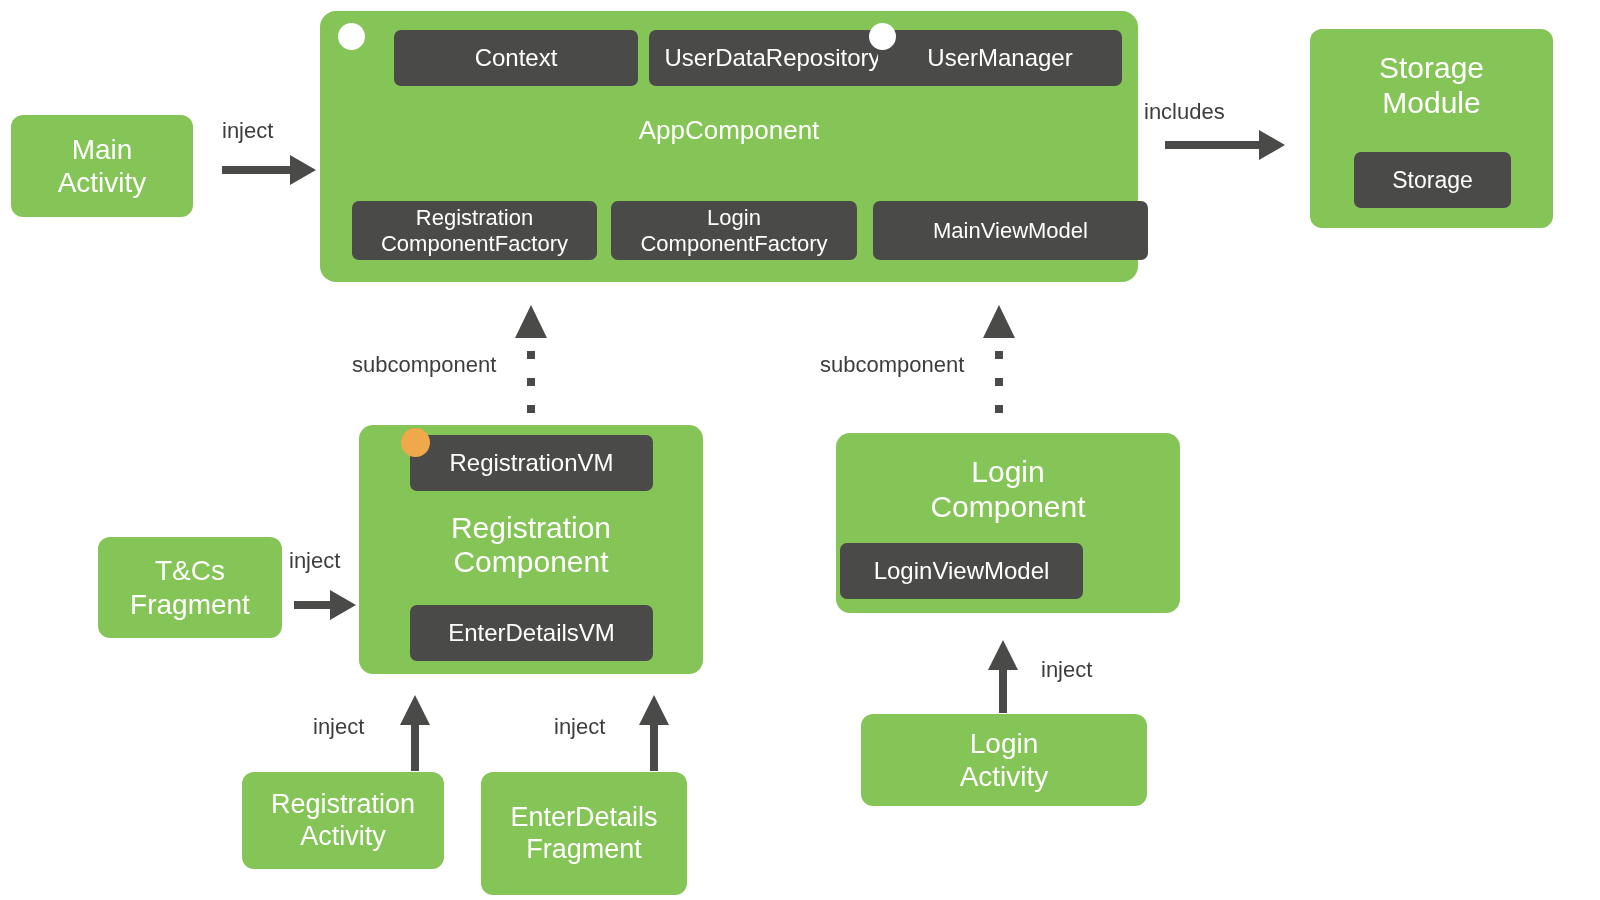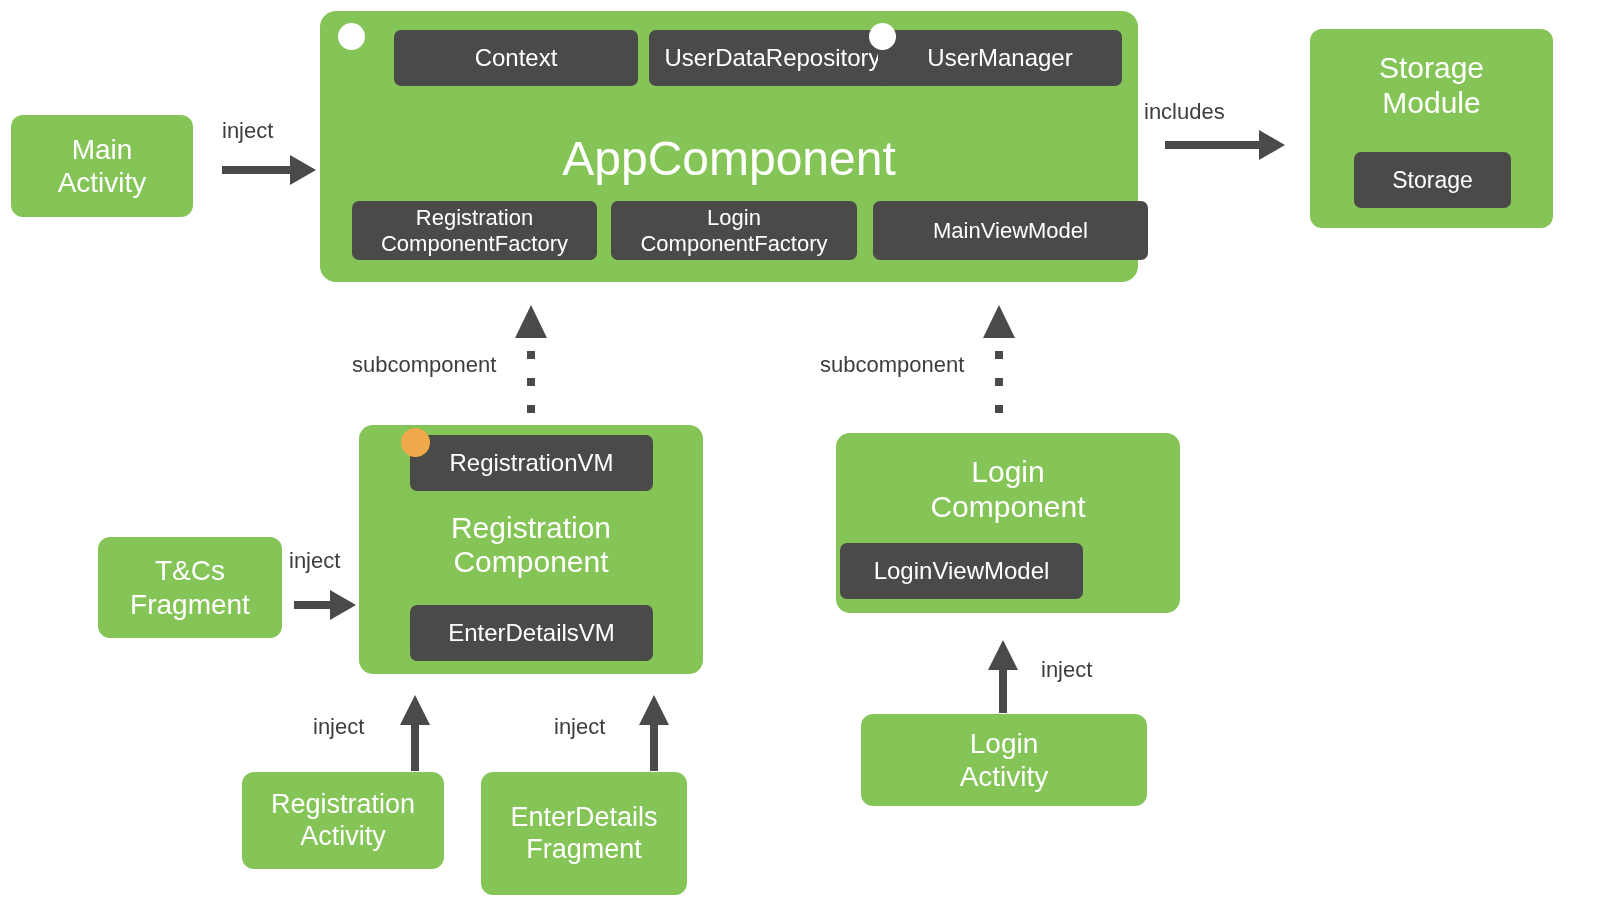--- a/index.html
+++ b/index.html
@@ -160,21 +160,21 @@
 
   <div class="chip" style="left:612px; top:30px; width:247px; height:56px; font-size:24px;margin-left:37px;">
     <span>UserDataRepository</span>
   </div>
 
   <div class="chip" style="left:878px; top:30px; width:244px; height:56px; font-size:24px;">
     <span>UserManager</span>
   </div>
   <div class="dot-white" style="left:869px; top:23px; width:27px; height:27px;"></div>
 
-  <div class="container-title" style="left:320px; top:127px; width:818px; height:64px; font-size:48px;">
+  <div class="container-title" style="left:320px; top:99px; width:818px; height:64px; font-size:26px;">
     <span>AppComponent</span>
   </div>
 
   <div class="chip" style="left:352px; top:201px; width:245px; height:59px; font-size:22px;">
     <span>Registration
 ComponentFactory</span>
   </div>
   <div class="chip" style="left:611px; top:201px; width:246px; height:59px; font-size:22px;">
     <span>Login
 ComponentFactory</span>

